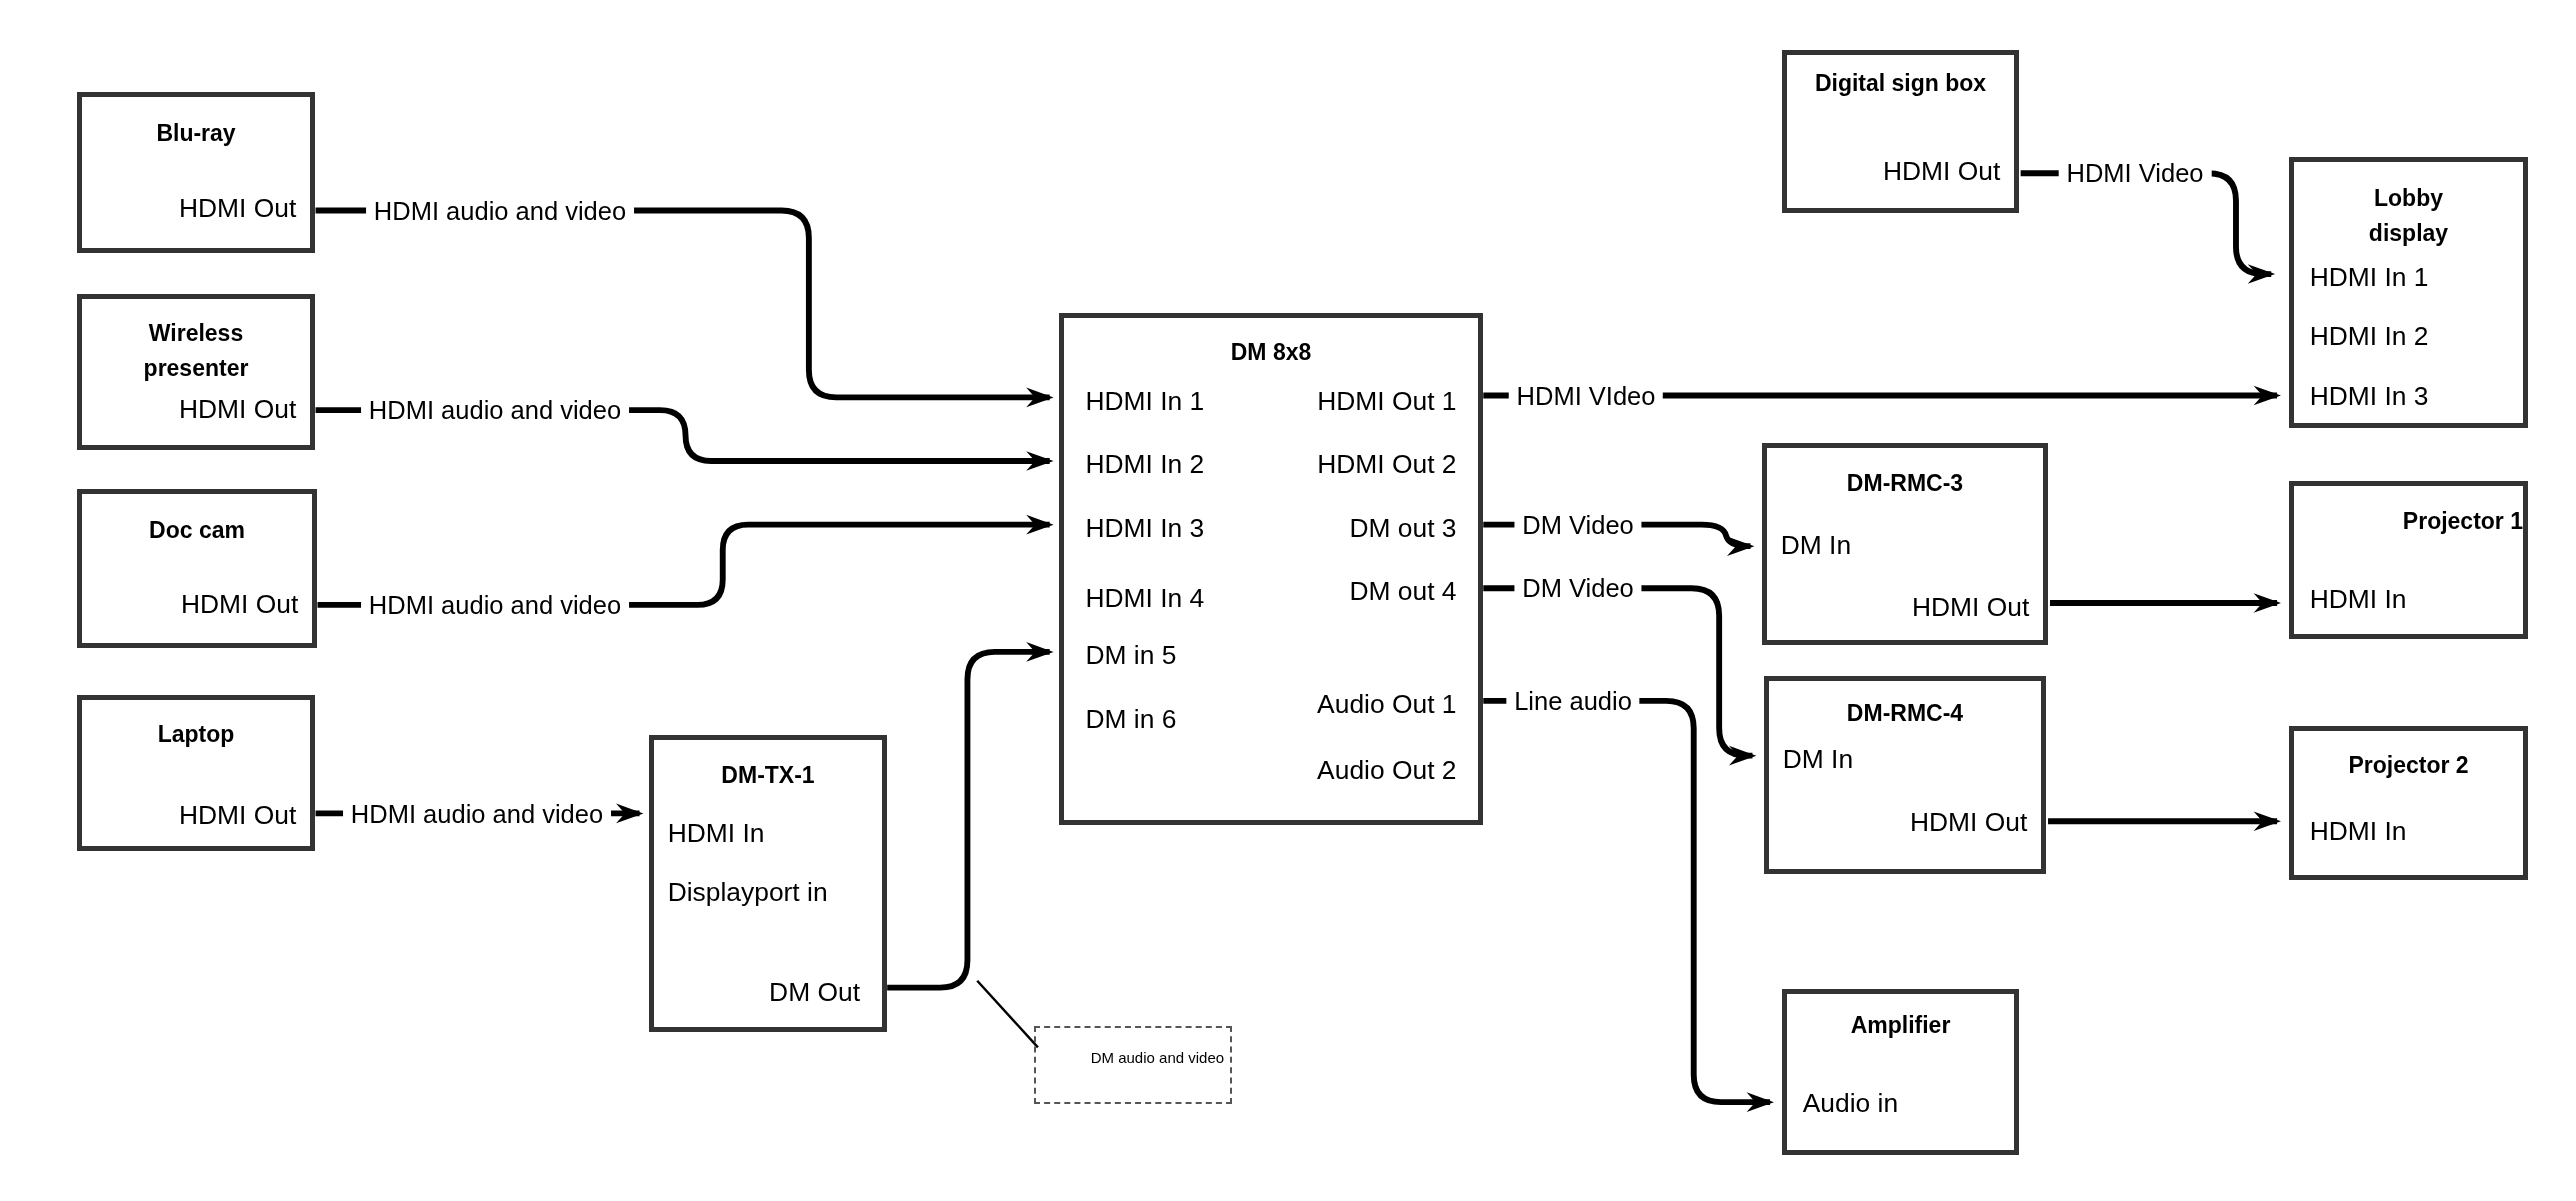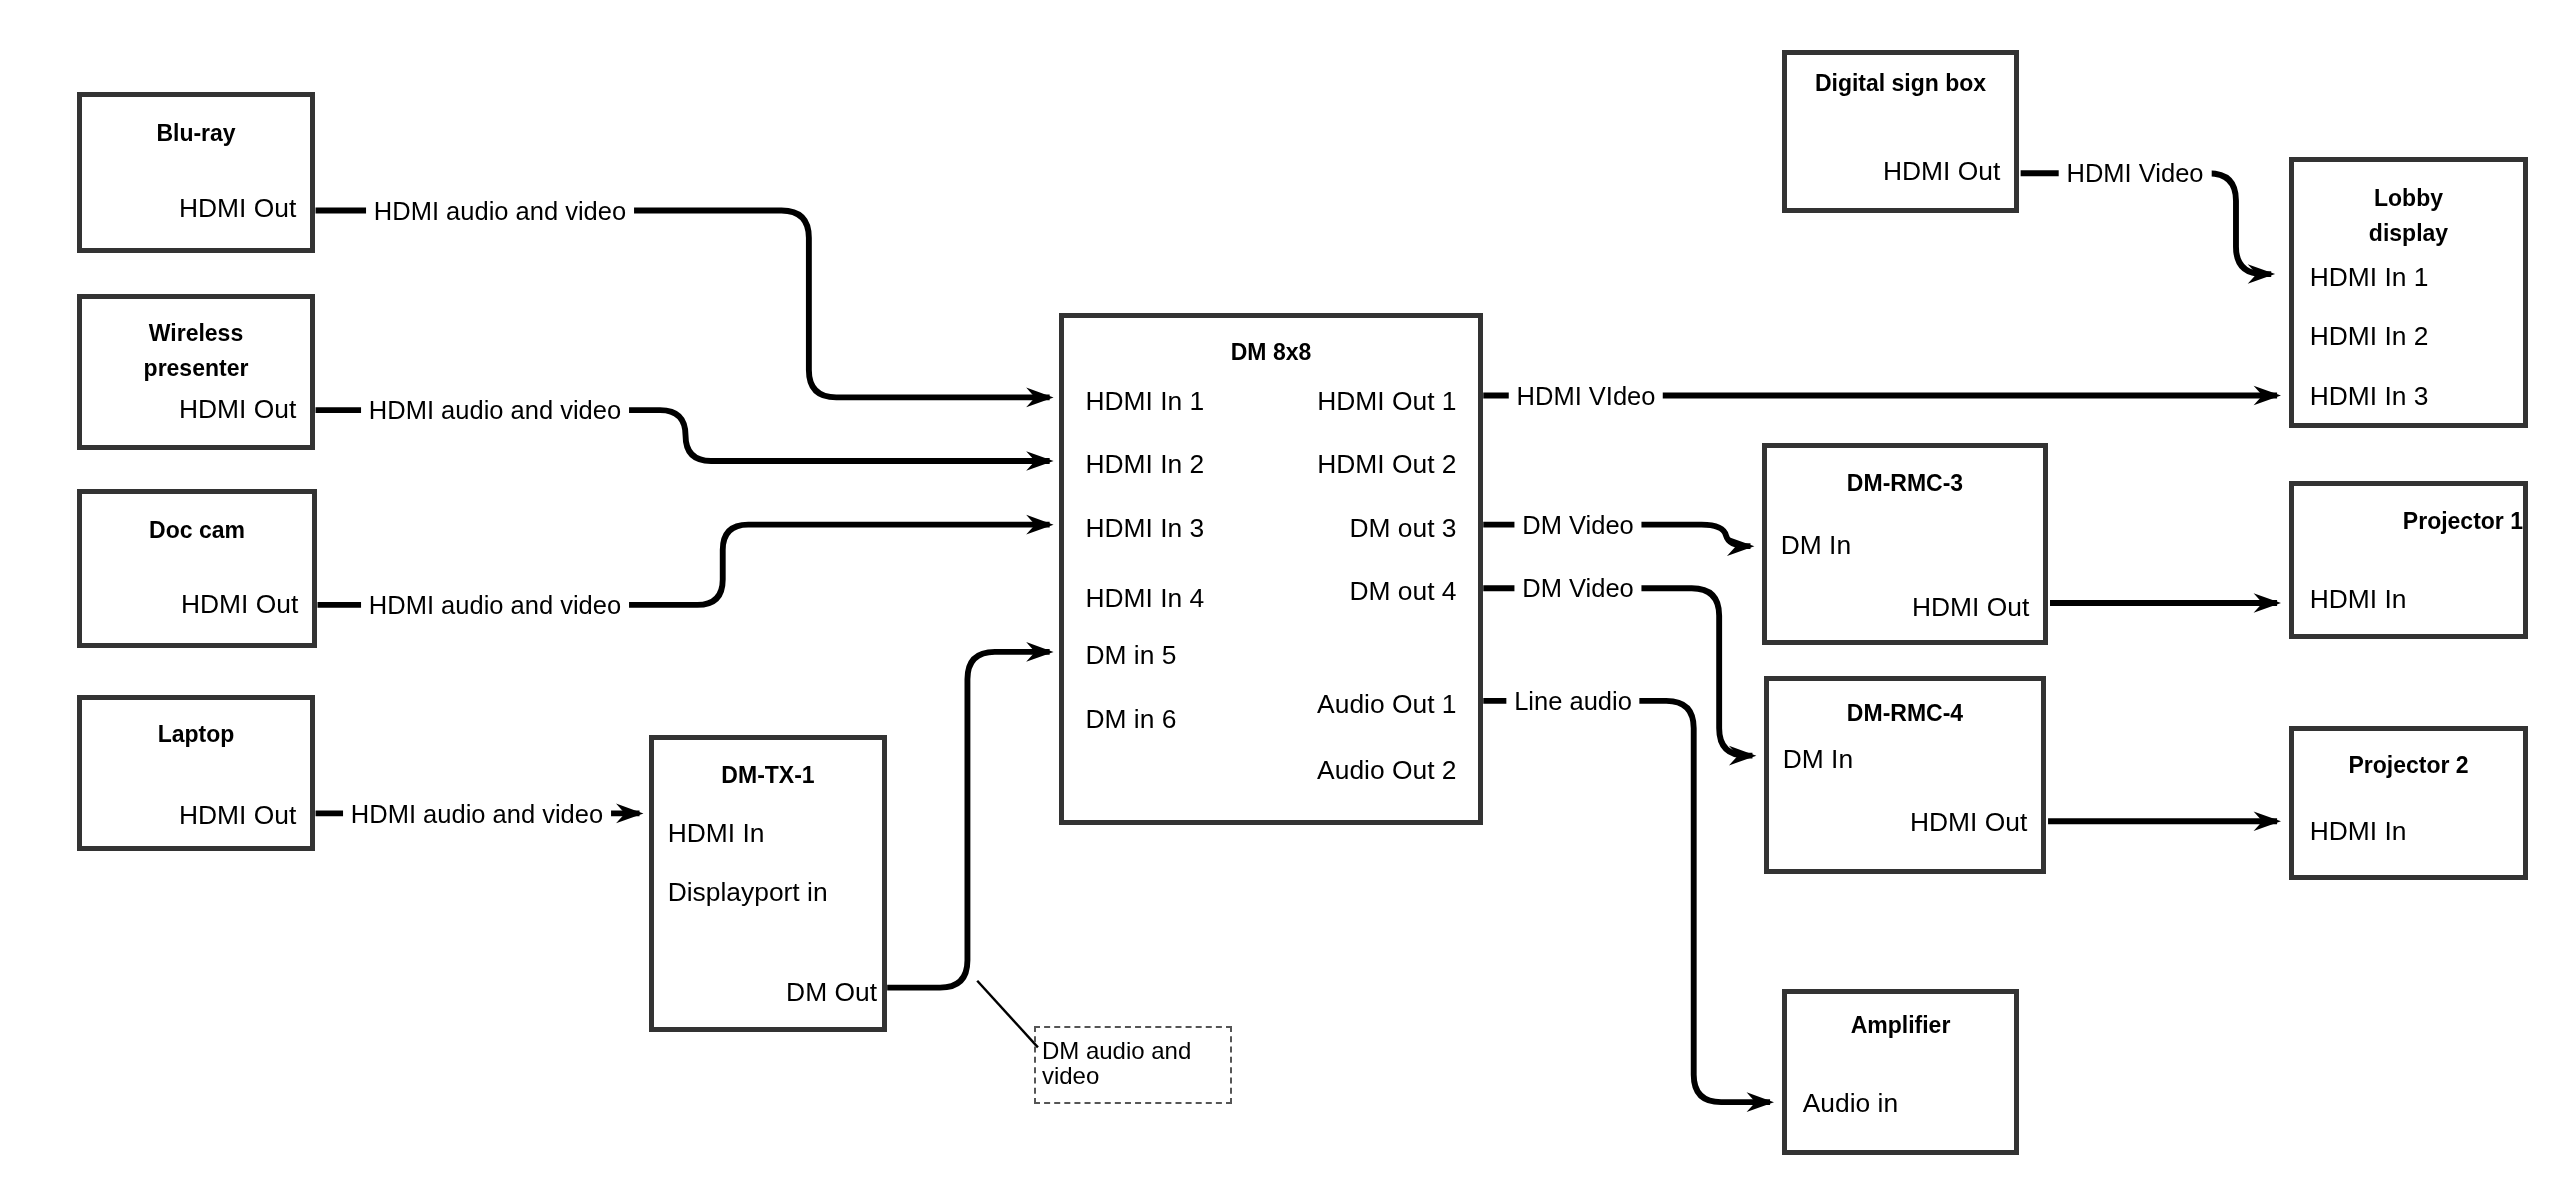--- a/index.html
+++ b/index.html
@@ -17,21 +17,21 @@
   }
   .port{
     position:absolute;font-size:26.4px;line-height:31px;white-space:nowrap;
   }
   .clabel{
     position:absolute;transform:translate(-50%,-50%);
     background:#ffffff;padding:0 7.8px;font-size:25.5px;line-height:29px;white-space:nowrap;
   }
   .callout{
     position:absolute;border:2px dashed #555555;box-sizing:border-box;
-    text-align:left;font-size:24px;line-height:25px;
+    text-align:right;font-size:15px;line-height:40px;
   }
 </style>
 </head>
 <body>
 
 <div class="stage">
 
   <svg class="wires" viewBox="0 0 2631 1227" xmlns="http://www.w3.org/2000/svg">
     <defs>
       <marker id="arrow" markerUnits="userSpaceOnUse" markerWidth="32" markerHeight="26" refX="26" refY="13" orient="auto">
@@ -72,21 +72,21 @@
 
   <div class="box" style="left:77px;top:695px;width:238px;height:156px;">
     <div class="title" style="top:16.6px;">Laptop</div>
     <span class="port" style="right:13.7px;top:100px;">HDMI Out</span>
   </div>
 
   <div class="box" style="left:649px;top:735px;width:238px;height:297px;">
     <div class="title" style="top:17.6px;">DM-TX-1</div>
     <span class="port" style="left:13.7px;top:78px;">HDMI In</span>
     <span class="port" style="left:13.7px;top:137px;">Displayport in</span>
-    <span class="port" style="right:5px;top:237px;">DM Out</span>
+    <span class="port" style="right:22px;top:237px;">DM Out</span>
   </div>
 
   <div class="box" style="left:1059px;top:313px;width:424px;height:512px;">
     <div class="title" style="top:16.6px;">DM 8x8</div>
     <span class="port" style="left:21.5px;top:68px;">HDMI In 1</span>
     <span class="port" style="left:21.5px;top:131px;">HDMI In 2</span>
     <span class="port" style="left:21.5px;top:195px;">HDMI In 3</span>
     <span class="port" style="left:21.5px;top:265px;text-align:center;">HDMI In 4</span>
     <span class="port" style="left:21.5px;top:322px;">DM in 5</span>
     <span class="port" style="left:21.5px;top:386px;">DM in 6</span>

